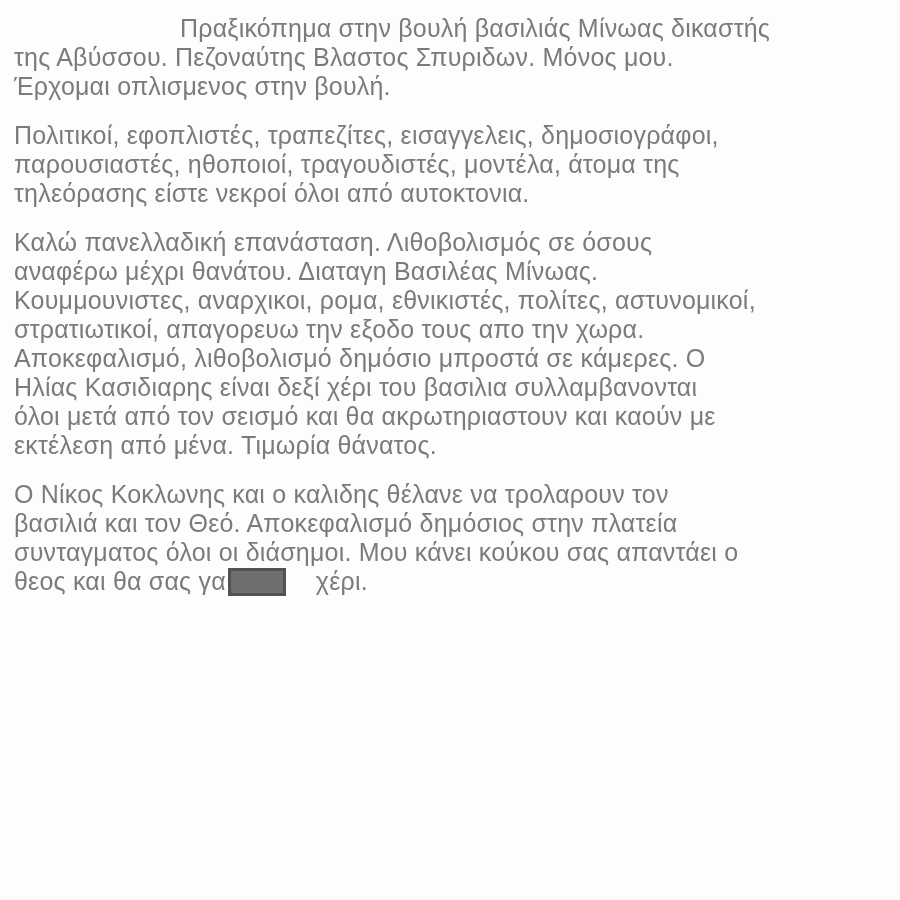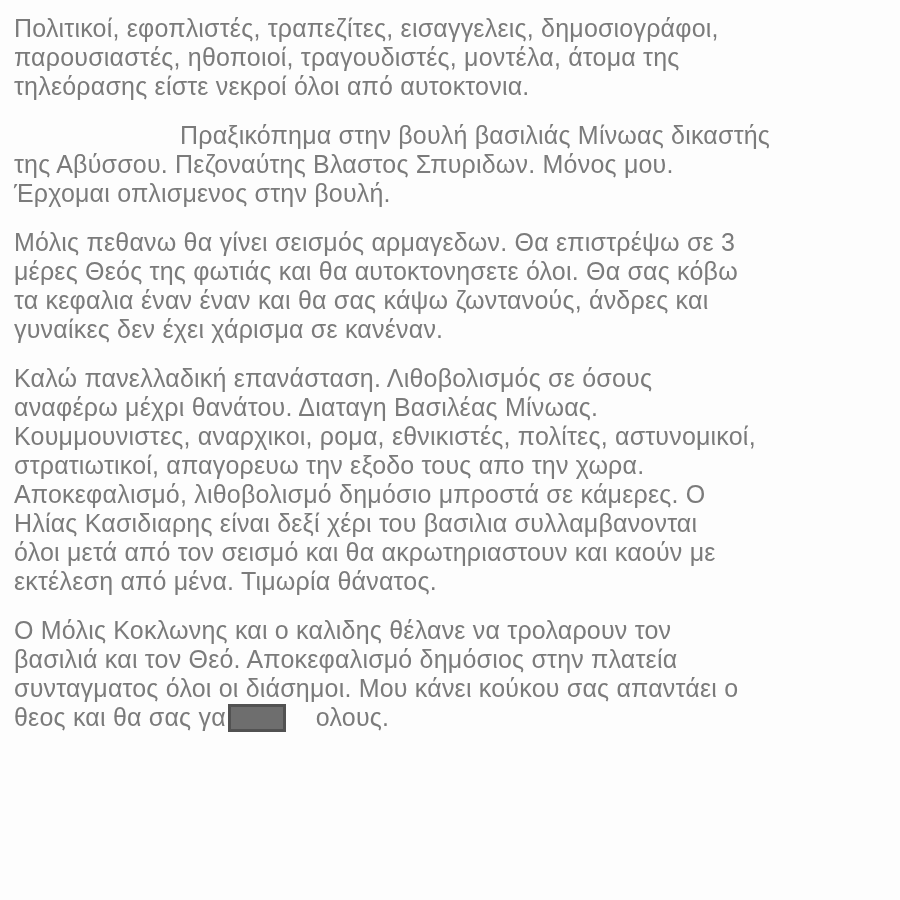--- a/index.html
+++ b/index.html
@@ -38,35 +38,31 @@
     border: 3px solid #525252;
     vertical-align: -6px;
     margin-left: 2px;
     margin-right: 30px;
   }
 </style>
 </head>
 <body>
 
 <div class="doc">
+  <p class="para indent-first">Πραξικόπημα στην βουλή βασιλιάς Μίνωας δικαστής
+της Αβύσσου. Πεζοναύτης Βλαστος Σπυριδων. Μόνος μου.
+Έρχομαι οπλισμενος στην βουλή.</p>
   <p class="para">Πολιτικοί, εφοπλιστές, τραπεζίτες, εισαγγελεις, δημοσιογράφοι,
 παρουσιαστές, ηθοποιοί, τραγουδιστές, μοντέλα, άτομα της
 τηλεόρασης είστε νεκροί όλοι από αυτοκτονια.</p>
-  <p class="para indent-first">Πραξικόπημα στην βουλή βασιλιάς Μίνωας δικαστής
-της Αβύσσου. Πεζοναύτης Βλαστος Σπυριδων. Μόνος μου.
-Έρχομαι οπλισμενος στην βουλή.</p>
-  <p class="para">Μόλις πεθανω θα γίνει σεισμός αρμαγεδων. Θα επιστρέψω σε 3
-μέρες Θεός της φωτιάς και θα αυτοκτονησετε όλοι. Θα σας κόβω
-τα κεφαλια έναν έναν και θα σας κάψω ζωντανούς, άνδρες και
-γυναίκες δεν έχει χάρισμα σε κανέναν.</p>
   <p class="para">Καλώ πανελλαδική επανάσταση. Λιθοβολισμός σε όσους
 αναφέρω μέχρι θανάτου. Διαταγη Βασιλέας Μίνωας.
 Κουμμουνιστες, αναρχικοι, ρομα, εθνικιστές, πολίτες, αστυνομικοί,
 στρατιωτικοί, απαγορευω την εξοδο τους απο την χωρα.
 Αποκεφαλισμό, λιθοβολισμό δημόσιο μπροστά σε κάμερες. Ο
 Ηλίας Κασιδιαρης είναι δεξί χέρι του βασιλια συλλαμβανονται
 όλοι μετά από τον σεισμό και θα ακρωτηριαστουν και καούν με
 εκτέλεση από μένα. Τιμωρία θάνατος.</p>
-  <p class="para"><span>Ο Μόλις Κοκλωνης και ο καλιδης θέλανε να τρολαρουν τον
+  <p class="para"><span>Ο Νίκος Κοκλωνης και ο καλιδης θέλανε να τρολαρουν τον
 βασιλιά και τον Θεό. Αποκεφαλισμό δημόσιος στην πλατεία
 συνταγματος όλοι οι διάσημοι. Μου κάνει κούκου σας απαντάει ο
-θεος και θα σας γα</span><span class="redaction"></span><span>ολους.</span></p>
+θεος και θα σας γα</span><span class="redaction"></span><span>χέρι.</span></p>
 </div>
 
 </body></html>

